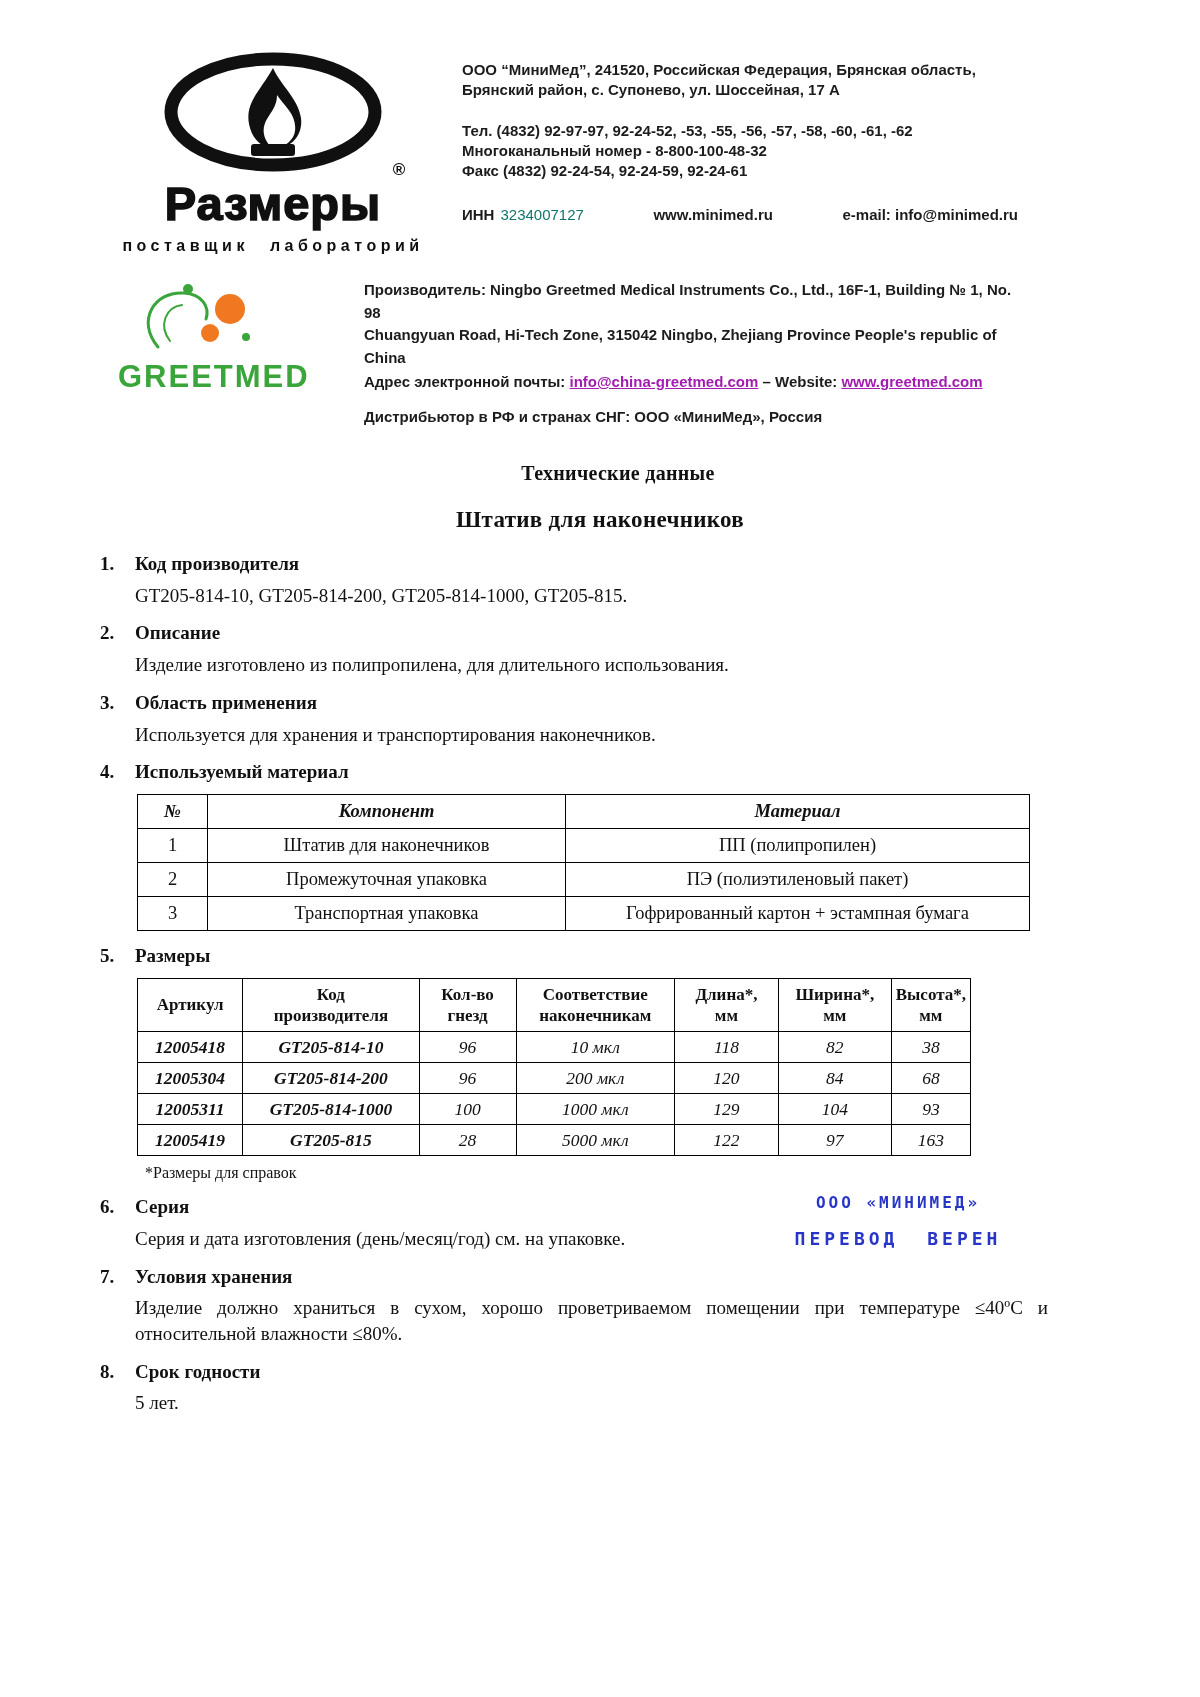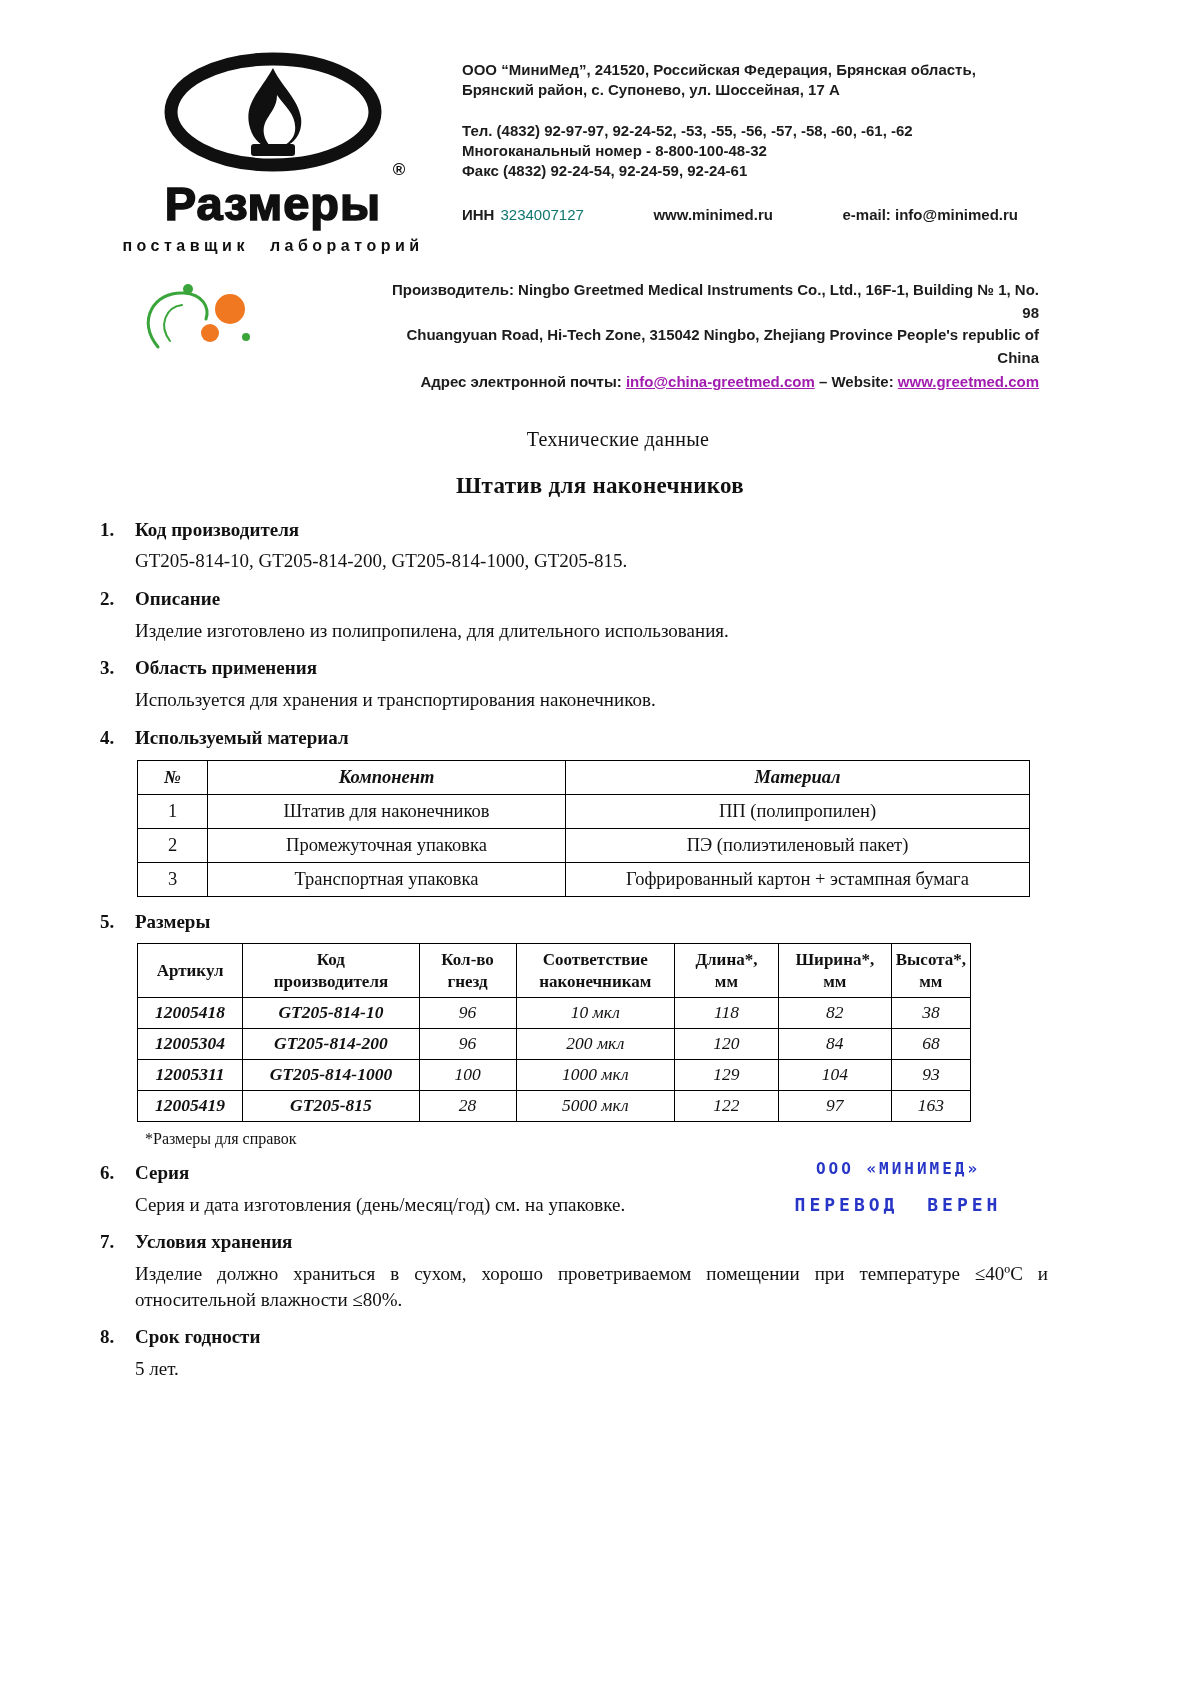--- a/index.html
+++ b/index.html
@@ -34,30 +34,30 @@
   .inn-row{display:flex;justify-content:space-between;margin-top:24px !important;align-items:baseline;}
   .inn-value{font-weight:400;color:#0f766e;margin-left:6px;}
   
   .manufacturer{display:flex;margin:20px 0 0 118px;}
   .greetmed-logo{width:230px;flex:0 0 230px;text-align:left;padding-top:6px;}
   .greetmed-text{
     font-family:"Liberation Sans",sans-serif;font-weight:700;font-size:31px;
     letter-spacing:2px;color:#3aa53a;margin-top:-4px;
   }
   .manu-text{
-    width:660px;margin-left:31px;font-family:"Liberation Sans",sans-serif;
-    font-weight:700;font-size:15px;line-height:1.5;color:#1c1c1c;text-align:right;padding-top:4px;
+    width:660px;margin-left:16px;font-family:"Liberation Sans",sans-serif;
+    font-weight:700;font-size:15px;line-height:1.5;color:#1c1c1c;text-align:left;padding-top:4px;
   }
   .manu-text .line{display:block;}
   .manu-links{margin-top:2px;}
   .manu-distributor{margin-top:12px;}
   a.link, .link{color:#a21caf;text-decoration:underline;cursor:pointer;}
   
   .doc-title{
-    text-align:center;font-weight:400;font-size:20px;margin-top:34px;letter-spacing:.3px;margin-left:36px;
+    text-align:center;font-weight:700;font-size:20px;margin-top:34px;letter-spacing:.3px;margin-left:36px;
   }
   .doc-subtitle{
     text-align:center;font-weight:700;font-size:23px;margin-top:22px;letter-spacing:.3px;
   }
   
   .sections{margin-top:18px;}
   .sec{margin:0 0 13px 100px;width:948px;position:relative;}
   .sec-head{display:flex;font-weight:700;font-size:19px;line-height:1.25;}
   .sec-num{width:22px;flex:0 0 22px;}
   .sec-title{margin-left:13px;}
@@ -124,31 +124,33 @@
   <section class="manufacturer">
     <div class="greetmed-logo">
       <svg width="200" height="78" viewBox="0 0 200 78">
         <path d="M40 66 C18 40 36 10 66 12 C84 13 92 26 88 38" fill="none" stroke="#3aa53a" stroke-width="3" stroke-linecap="round"></path>
         <path d="M52 60 C40 44 48 26 64 24" fill="none" stroke="#3aa53a" stroke-width="2" stroke-linecap="round"></path>
         <circle cx="112" cy="28" r="15" fill="#f07820"></circle>
         <circle cx="92" cy="52" r="9" fill="#f07820"></circle>
         <circle cx="70" cy="8" r="5" fill="#3aa53a"></circle>
         <circle cx="128" cy="56" r="4" fill="#3aa53a"></circle>
       </svg>
+      <div class="greetmed-text">GREETMED</div>
     </div>
     <div class="manu-text">
       <span class="line">Производитель: Ningbo Greetmed Medical Instruments Co., Ltd., 16F-1, Building № 1, No. 98</span>
       <span class="line">Chuangyuan Road, Hi-Tech Zone, 315042 Ningbo, Zhejiang Province People's republic of China</span>
       <span class="line manu-links">
         <span>Адрес электронной почты:</span>
         <a class="link">info@china-greetmed.com</a>
         <span>–</span>
         <span>Website:</span>
         <a class="link">www.greetmed.com</a>
       </span>
+      <span class="line manu-distributor">Дистрибьютор в РФ и странах СНГ: ООО «МиниМед», Россия</span>
     </div>
   </section>
 
   <h1 class="doc-title">Технические данные</h1>
   <h2 class="doc-subtitle">Штатив для наконечников</h2>
 
   <div class="sections">
 
     <div class="sec">
       <div class="sec-head">

